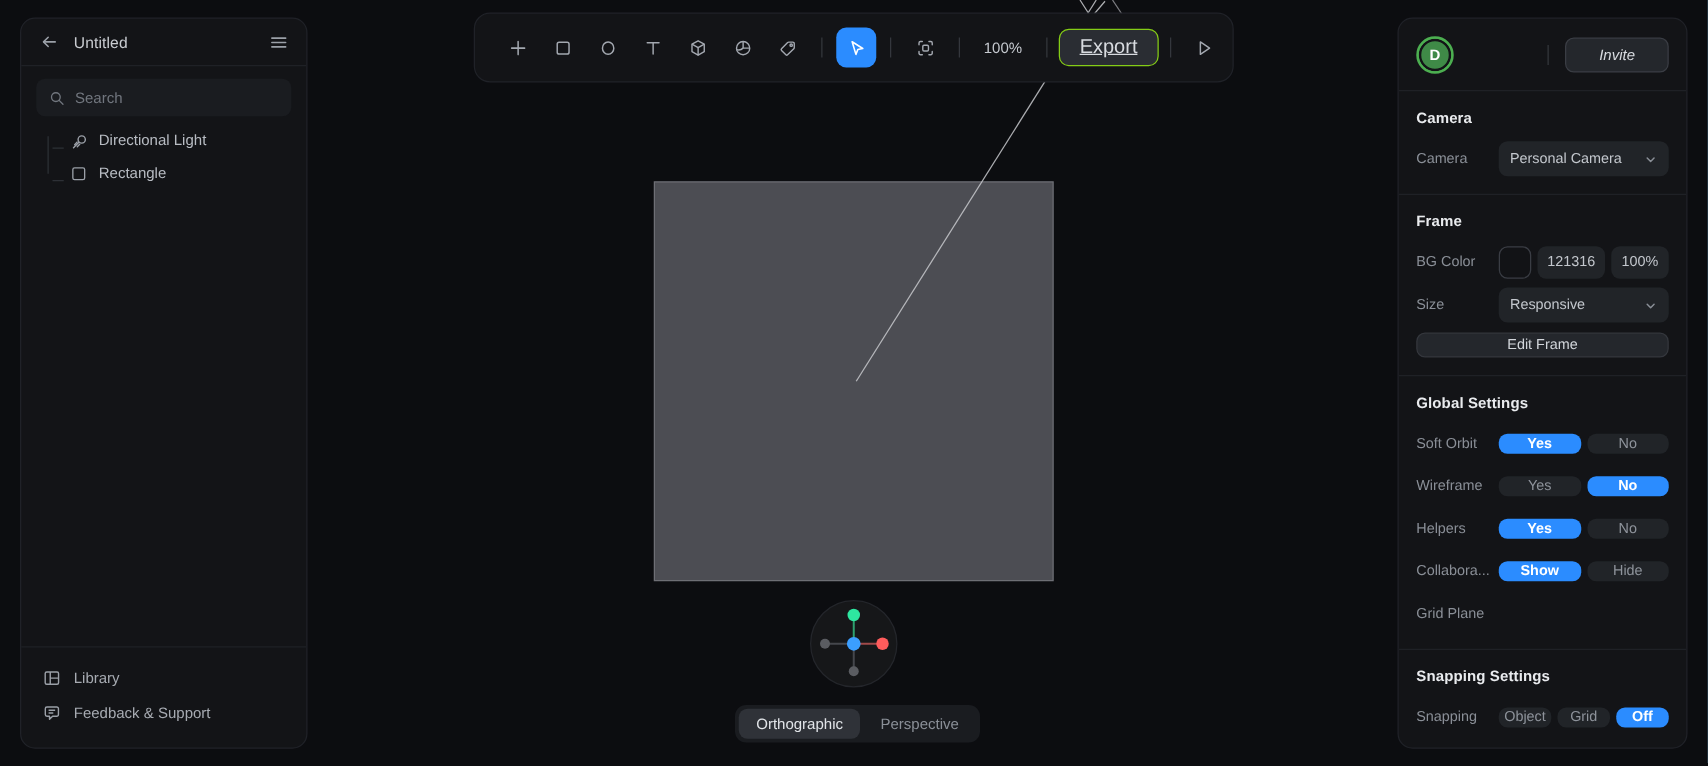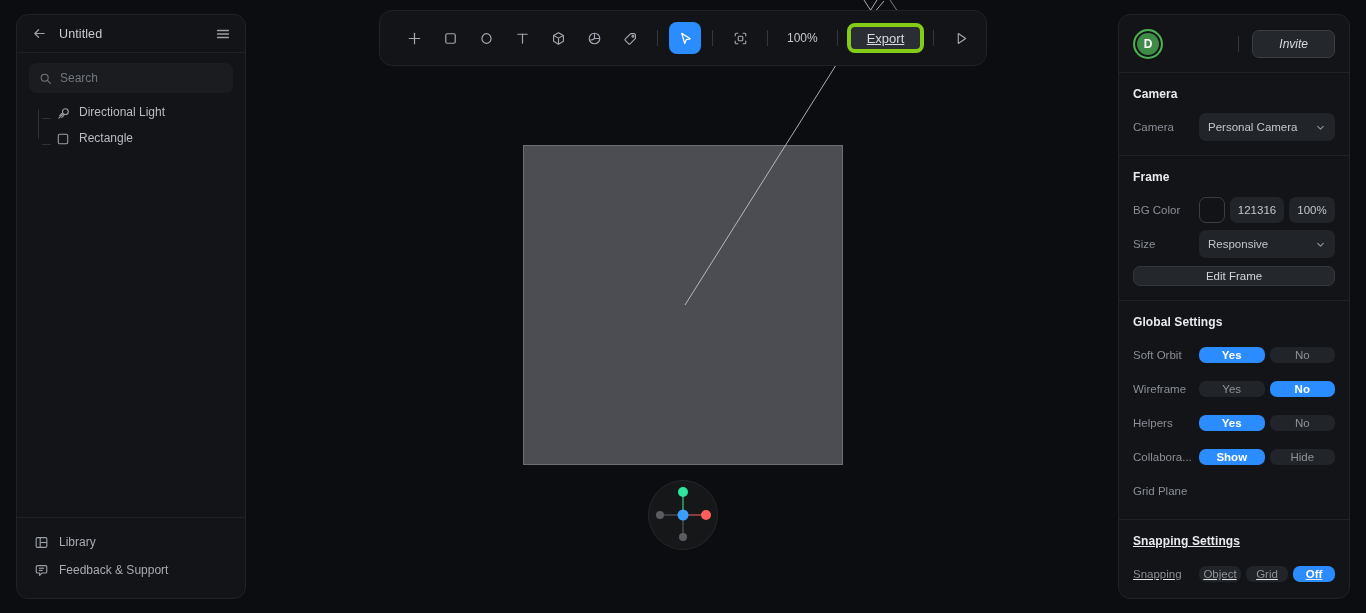--- a/index.html
+++ b/index.html
@@ -88,22 +88,22 @@
     width: 32px; height: 32px; border-radius: 8px;
     display: flex; align-items: center; justify-content: center;
     color: #a3a8b0; cursor: pointer; flex: 0 0 32px;
     margin: 0 2px;
   }
   .tool.active { background: #2b8cff; color: #ffffff; }
   .tb-sep { width: 1px; height: 16px; background: #34373d; margin: 0 9px; flex: 0 0 1px; }
   .zoom-val { font-size: 12px; color: #c5c9cf; padding: 0 10px; cursor: pointer; user-select: none; }
   .export-btn {
     height: 30px; padding: 0 16px; border-radius: 8px;
-    background: #2a2d33; border: 4px solid #84cc16;
-    font-size: 13px; color: #d8dbe0;
+    background: #2a2d33; border: 1px solid #84cc16;
+    font-size: 16px; color: #d8dbe0;
     display: flex; align-items: center; justify-content: center; cursor: pointer; text-decoration: underline;
   }
 
   
   #right-panel {
     position: absolute; left: 1118px; top: 14px;
     width: 232px; height: 585px;
     background: #131417;
     border: 1px solid #202228;
     border-radius: 12px;
@@ -126,21 +126,21 @@
   .rp-header-spacer { flex: 1 1 auto; }
   .vsep { width: 1px; height: 16px; background: #34373d; margin: 0 13px; }
   .invite-btn {
     height: 28px; padding: 0 26px; border-radius: 7px;
     background: #24272c; border: 1px solid #3a3d44;
     font-size: 12px; color: #d8dbe0;
     display: flex; align-items: center; cursor: pointer; font-style: italic;
   }
 
   .section { padding: 14px 14px 14px 14px; border-bottom: 1px solid #1f2126; }
-  .section:last-child { border-bottom: none; text-decoration: underline; }
+  .section:last-child { border-bottom: none; }
   .sec-title { font-size: 12px; font-weight: 700; color: #e9ebee; margin-bottom: 12px; letter-spacing: .1px; }
   .row { display: flex; align-items: center; height: 28px; margin-bottom: 6px; }
   .row:last-child { margin-bottom: 0; }
   .row-label {
     font-size: 11.5px; color: #8a8f97; width: 66px; flex: 0 0 66px;
     overflow: hidden; text-overflow: ellipsis; white-space: nowrap;
   }
   .ctrl-area { flex: 1 1 auto; display: flex; align-items: center; gap: 5px; }
 
   .select {
@@ -499,14 +499,18 @@
       <line x1="34" y1="34" x2="12" y2="34" stroke="#45474c" stroke-width="1.6"></line>
       <line x1="34" y1="34" x2="34" y2="55" stroke="#45474c" stroke-width="1.6"></line>
       <circle cx="11" cy="34" r="4" fill="#5a5c61"></circle>
       <circle cx="34" cy="56" r="4" fill="#5a5c61"></circle>
       <circle cx="34" cy="11" r="5" fill="#2ee6a0"></circle>
       <circle cx="57" cy="34" r="5" fill="#ff5c5c"></circle>
       <circle cx="34" cy="34" r="5.5" fill="#3b9eff"></circle>
     </svg>
   </div>
 
+  <div id="view-mode">
+    <div class="vm-btn on">Orthographic</div>
+    <div class="vm-btn">Perspective</div>
+  </div>
 
 </div>
 
 </body></html>

